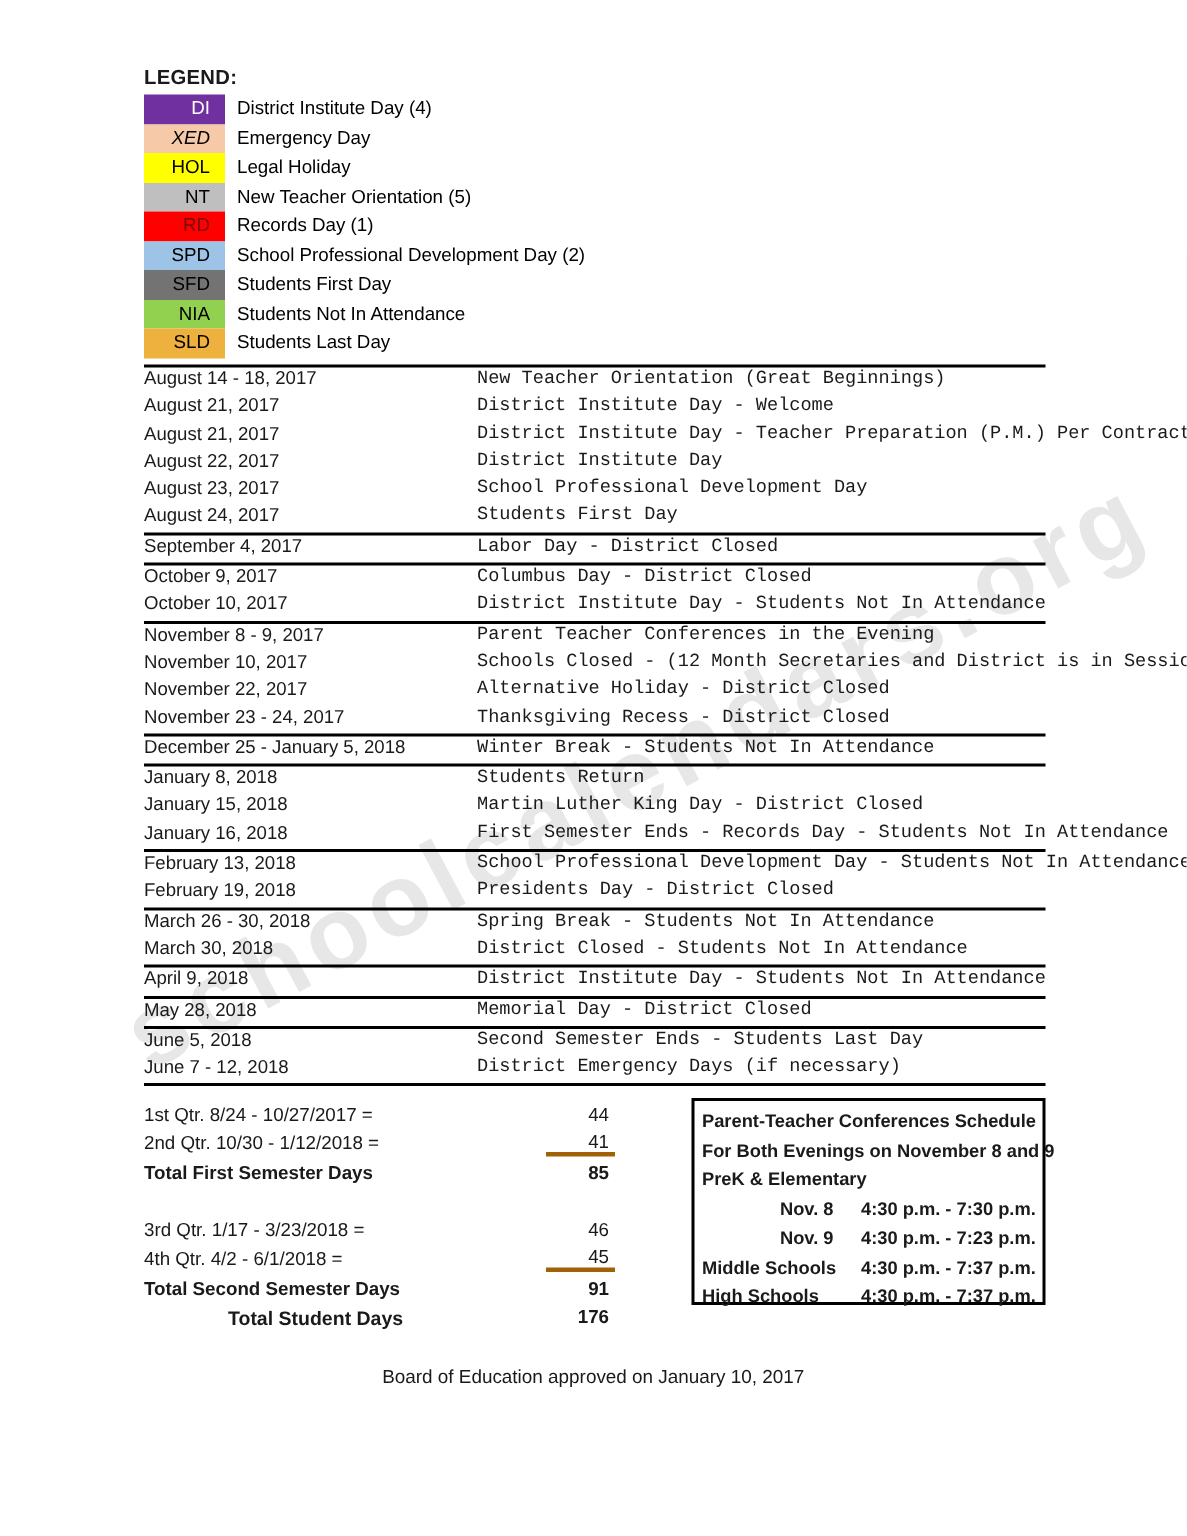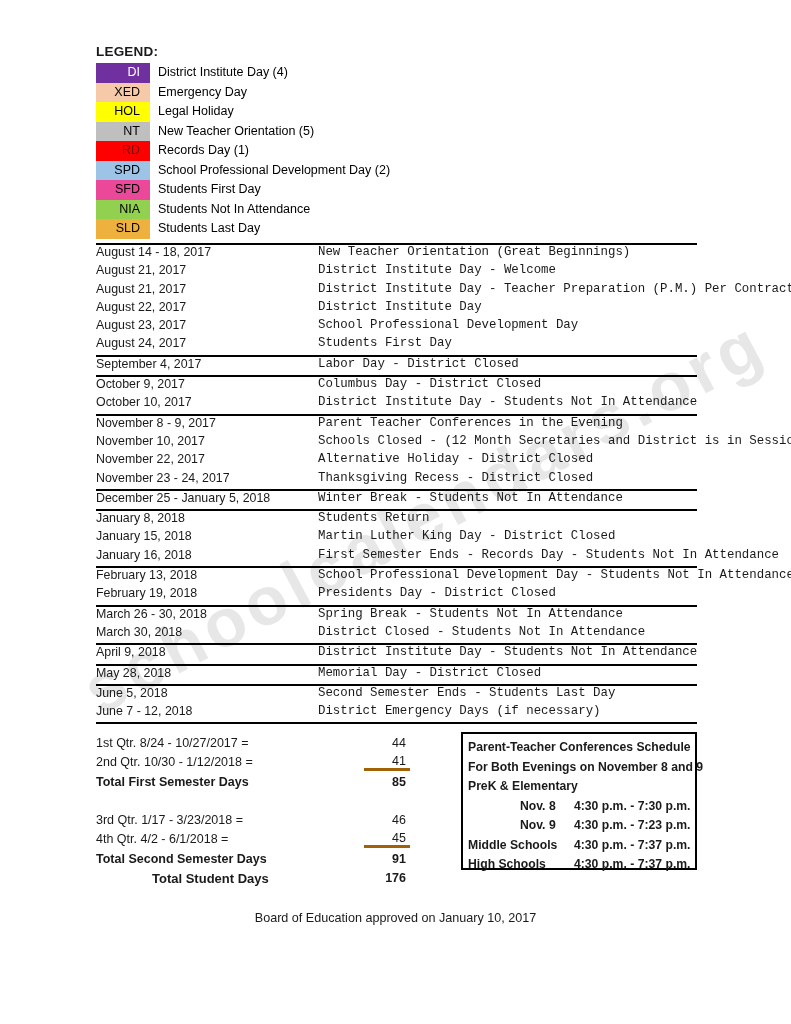--- a/index.html
+++ b/index.html
@@ -64,41 +64,41 @@
   <div class="watermark">schoolcalendars.org</div>
 
   <div class="legend">
     <div class="legend-title">LEGEND:</div>
     <div id="legend-rows">
         <div class="legend-row">
           <span class="swatch" style="background: rgb(112, 48, 160); color: rgb(255, 255, 255);">DI</span>
           <span class="legend-label">District Institute Day (4)</span>
         </div>
         <div class="legend-row">
-          <span class="swatch" style="background: rgb(246, 201, 168); color: rgb(0, 0, 0);">XED</span>
+          <span class="swatch" style="background: rgb(246, 201, 168); color: rgb(0, 0, 0); font-style: italic;">XED</span>
           <span class="legend-label">Emergency Day</span>
         </div>
         <div class="legend-row">
           <span class="swatch" style="background: rgb(255, 255, 0); color: rgb(0, 0, 0); text-align: right;">HOL</span>
           <span class="legend-label">Legal Holiday</span>
         </div>
         <div class="legend-row">
           <span class="swatch" style="background: rgb(191, 191, 191); color: rgb(0, 0, 0);">NT</span>
           <span class="legend-label">New Teacher Orientation (5)</span>
         </div>
         <div class="legend-row">
           <span class="swatch" style="background: rgb(255, 0, 0); color: rgb(117, 13, 13);">RD</span>
           <span class="legend-label">Records Day (1)</span>
         </div>
         <div class="legend-row">
           <span class="swatch" style="background: rgb(157, 195, 230); color: rgb(0, 0, 0);">SPD</span>
           <span class="legend-label">School Professional Development Day (2)</span>
         </div>
         <div class="legend-row">
-          <span class="swatch" style="background: #ec4899; color: rgb(0, 0, 0);">SFD</span>
+          <span class="swatch" style="background: #737373; color: rgb(0, 0, 0);">SFD</span>
           <span class="legend-label">Students First Day</span>
         </div>
         <div class="legend-row">
           <span class="swatch" style="background: rgb(146, 208, 80); color: rgb(0, 0, 0);">NIA</span>
           <span class="legend-label">Students Not In Attendance</span>
         </div>
         <div class="legend-row">
           <span class="swatch" style="background: rgb(239, 177, 61); color: rgb(0, 0, 0);">SLD</span>
           <span class="legend-label">Students Last Day</span>
         </div>

